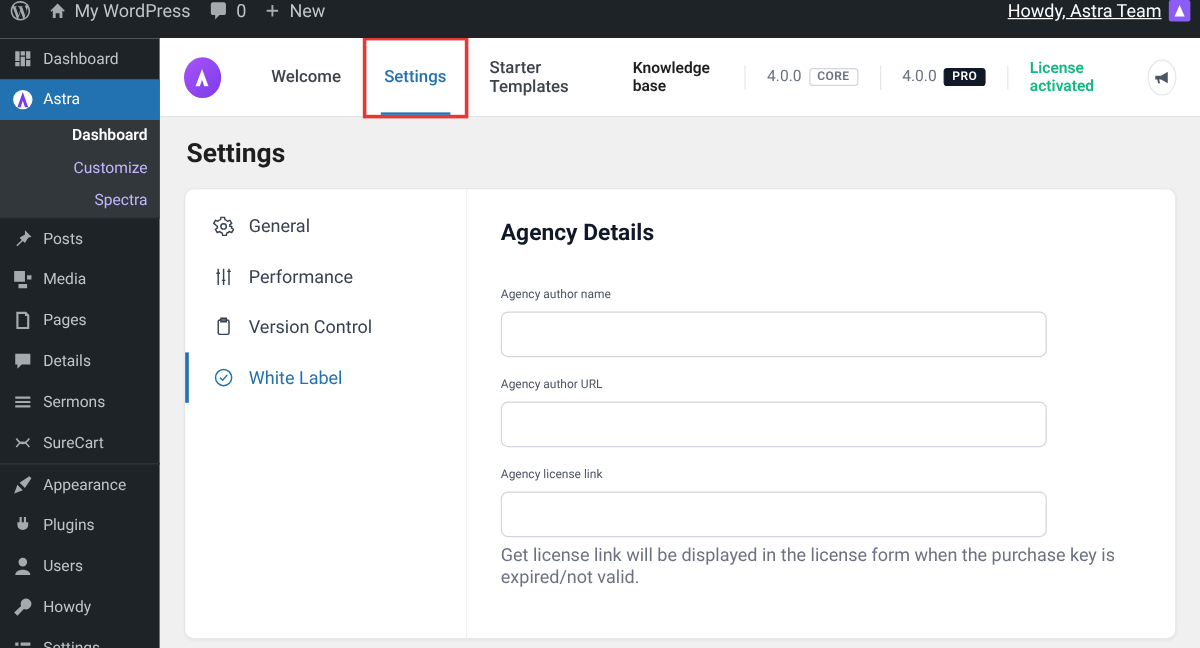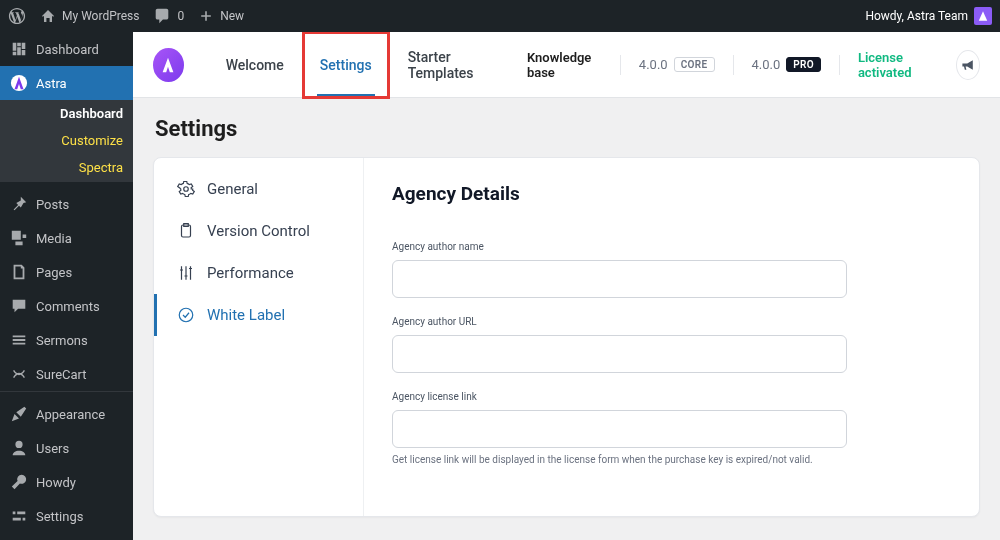--- a/index.html
+++ b/index.html
@@ -1,34 +1,34 @@
 <!DOCTYPE html>
 <html><head>
 <meta charset="utf-8">
 <style>
   * { box-sizing: border-box; margin: 0; padding: 0; }
   body { font-family: -apple-system, BlinkMacSystemFont, "Segoe UI", Roboto, sans-serif; font-size: 13px; color: #1e1e1e; background: #f0f0f1; width: 1000px; height: 540px; overflow: hidden; }
   
   
-  .adminbar { background: #1d2327; color: #c3c4c7; height: 32px; display: flex; align-items: center; justify-content: space-between; font-size: 12px; padding: 0 8px; }
+  .adminbar { background: #1d2327; color: #c3c4c7; height: 32px; display: flex; align-items: flex-start; justify-content: space-between; font-size: 15px; padding: 0 8px; }
   .adminbar .left, .adminbar .right { display: flex; align-items: center; gap: 14px; }
   .adminbar .item { display: flex; align-items: center; gap: 6px; color: #c3c4c7; cursor: pointer; }
   .adminbar svg { fill: #a7aaad; }
-  .adminbar .right .text { color: #fff; }
+  .adminbar .right .text { color: #fff; text-decoration: underline; }
   .avatar { width: 18px; height: 18px; background: #8b5cf6; border-radius: 2px; display:flex; align-items:center; justify-content:center; }
   .avatar svg { fill:#fff; }
 
   
   .layout { display: flex; height: calc(540px - 32px); }
   .sidemenu { width: 133px; background: #1d2327; color: #c3c4c7; font-size: 13px; display:flex; flex-direction:column;text-align:right; }
   .sidemenu .item { display:flex; align-items:center; gap:8px; padding: 8px 10px; cursor:pointer; }
   .sidemenu .item.active { background:#2271b1; color:#fff; position:relative; }
   .sidemenu .item.active::after { content:""; position:absolute; right:-8px; top:50%; margin-top:-8px; border:8px solid transparent; border-left-color:#2271b1; }
   .sidemenu .subgroup { background:#32373c; }
-  .sidemenu .sub { padding: 6px 10px 6px 14px; font-size:13px; color:#fde047; cursor:pointer; }
+  .sidemenu .sub { padding: 6px 10px 6px 14px; font-size:13px; color:#c4b5fd; cursor:pointer; }
   .sidemenu .sub.active { color:#fff; font-weight:600; }
   .sidemenu .sep { height:6px; background:#1d2327; border-top:1px solid #32373c; }
   .sidemenu svg { fill:#a7aaad; width:18px; height:18px; flex:none; }
   .sidemenu .item.active svg { fill:#fff; }
 
   
   .main { flex:1; background:#f0f0f1; overflow:auto; }
   .topbar { background:#fff; height:66px; display:flex; align-items:center; padding:0 20px; border-bottom:1px solid #e2e4e7; gap:0; }
   .brand-logo { width:34px; height:34px; border-radius:50%; background:linear-gradient(135deg,#a855f7,#7c3aed); display:flex; align-items:center; justify-content:center; margin-right:24px; }
   .brand-logo svg { fill:#fff; }
@@ -42,31 +42,31 @@
   .ver .badge { border:1px solid #d1d5db; border-radius:3px; padding:1px 6px; font-size:10px; font-weight:600; letter-spacing:.4px; }
   .ver .badge.pro { background:#111827; color:#fff; border-color:#111827; }
   .divider { width:1px; height:20px; background:#e5e7eb; }
   .license { color:#10b981; font-weight:600; }
   .announce { width:30px; height:30px; border:1px solid #e5e7eb; border-radius:50%; display:flex; align-items:center; justify-content:center; cursor:pointer; }
   .announce svg { fill:#4b5563; }
 
   .page-title { padding: 18px 22px 16px; font-size:22px; font-weight:700; color:#1e1e1e; }
 
   .panel { background:#fff; margin:0 20px 20px; border-radius:8px; border:1px solid #e5e7eb; display:flex; min-height:360px; box-shadow:0 1px 2px rgba(0,0,0,.04); }
-  .panel .side { width:210px; border-right:1px solid #eef0f2; padding:10px 0; }
+  .panel .side { width:235px; border-right:1px solid #eef0f2; padding:10px 0; }
   .panel .side .sitem { display:flex; align-items:center; gap:12px; padding:12px 20px; font-size:15px; color:#374151; cursor:pointer; border-left:3px solid transparent; }
   .panel .side .sitem.active { color:#2271b1; border-left-color:#2271b1; background:#fff; }
   .panel .side .sitem svg { width:18px; height:18px; fill:none; stroke:#374151; stroke-width:1.6; }
   .panel .side .sitem.active svg { stroke:#2271b1; }
   .panel .content { flex:1; padding:24px 28px; }
   .content h3 { font-size:19px; font-weight:700; margin-bottom:36px; color:#111827; }
   .field { margin-bottom:18px; }
   .field label { display:block; font-size:10px; color:#4b5563; margin-bottom:8px; }
   .field input { width:100%; max-width:455px; height:38px; border:1px solid #d1d5db; border-radius:6px; padding:0 10px; font-size:14px; }
-  .help { font-size:10px; color:#6b7280; margin-top:6px; max-width:520px; }
+  .help { font-size:15px; color:#6b7280; margin-top:6px; max-width:520px; }
 </style>
 </head>
 <body>
 
 <div class="adminbar">
   <div class="left">
     <span class="item">
       <svg width="18" height="18" viewBox="0 0 20 20">
           <path d="M10 1C5 1 1 5 1 10s4 9 9 9 9-4 9-9-4-9-9-9zm-7.5 9c0-1 .2-2 .6-2.9l3.6 9.8C4 15.6 2.5 13 2.5 10zm7.5 7.5c-.7 0-1.4-.1-2-.3l2.2-6.5 2.3 6.3c0 .1.1.1.1.2-.8.2-1.7.3-2.6.3zm1-11c.4 0 .8-.1.8-.1.4 0 .4-.6 0-.6 0 0-1.2.1-1.9.1-.7 0-1.9-.1-1.9-.1-.4 0-.4.6 0 .6 0 0 .4.1.8.1l1.1 3.1-1.6 4.8-2.7-7.9c.4 0 .8-.1.8-.1.4 0 .4-.6 0-.6 0 0-1.2.1-1.9.1h-.5C4.4 3.5 7 2.5 10 2.5c2.2 0 4.2.8 5.7 2.2h-.1c-.7 0-1.2.6-1.2 1.3 0 .6.3 1.1.7 1.7.3.5.6 1.1.6 2 0 .6-.2 1.4-.6 2.4l-.7 2.4-2.4-7zm2.7 10.1l2.3-6.6c.4-1.1.6-1.9.6-2.7 0-.3 0-.5-.1-.8.6 1.1 1 2.4 1 3.8.1 2.7-1.5 5.3-3.8 6.3z"></path>
         </svg>
@@ -138,40 +138,46 @@
     <div class="item">
         <svg viewBox="0 0 20 20">
           <path d="M4 2h9l3 3v13H4zM6 4v12h8V6h-2V4z"></path>
         </svg>
         <span>Pages</span>
       </div>
     <div class="item">
         <svg viewBox="0 0 20 20">
           <path d="M3 3h14v10H9l-4 4v-4H3z"></path>
         </svg>
-        <span>Comments</span>
+        <span>Details</span>
       </div>
     <div class="item">
         <svg viewBox="0 0 20 20">
           <path d="M3 6h14M3 10h14M3 14h14" stroke="#a7aaad" stroke-width="2"></path>
         </svg>
         <span>Sermons</span>
       </div>
     <div class="item">
         <svg viewBox="0 0 20 20">
           <path d="M4 6c4 6 8 6 12 0M4 14c4-6 8-6 12 0" stroke="#a7aaad" stroke-width="1.6" fill="none"></path>
         </svg>
         <span>SureCart</span>
       </div>
     <div class="sep"></div>
     <div class="item">
         <svg viewBox="0 0 20 20">
           <path d="M2 18l3-8 5 5-8 3zm5-10l9-6 2 2-6 9z"></path>
         </svg>
         <span>Appearance</span>
+      </div>
+    <div class="item">
+        <svg viewBox="0 0 20 20">
+          <path d="M7 2v5H5v2c0 3 2 5 5 5s5-2 5-5V7h-2V2h-2v5H9V2z"></path>
+        </svg>
+        <span>Plugins</span>
       </div>
     <div class="item">
         <svg viewBox="0 0 20 20">
           <path d="M10 10a4 4 0 100-8 4 4 0 000 8zm-7 8c0-3 3-5 7-5s7 2 7 5z"></path>
         </svg>
         <span>Users</span>
       </div>
     <div class="item">
         <svg viewBox="0 0 20 20">
           <path d="M13 2a5 5 0 00-4.6 7L2 15l3 3 6-6.4A5 5 0 1013 2z"></path>
@@ -225,30 +231,30 @@
       <div class="side">
         <div class="sitem">
           <svg viewBox="0 0 24 24">
               <circle cx="12" cy="12" r="3"></circle>
               <path d="M19 12a7 7 0 00-.2-1.7l2.2-1.7-2-3.4-2.6 1a7 7 0 00-2.9-1.7L13 2h-4l-.5 2.5a7 7 0 00-2.9 1.7l-2.6-1-2 3.4 2.2 1.7A7 7 0 005 12c0 .6.1 1.1.2 1.7L3 15.4l2 3.4 2.6-1a7 7 0 002.9 1.7L11 22h4l.5-2.5a7 7 0 002.9-1.7l2.6 1 2-3.4-2.2-1.7c.1-.6.2-1.1.2-1.7z"></path>
             </svg>
           <span>General</span>
         </div>
         <div class="sitem">
           <svg viewBox="0 0 24 24">
+              <path d="M6 3v18M12 3v18M18 3v18M4 8h4M10 16h4M16 6h4"></path>
+            </svg>
+          <span>Performance</span>
+        </div>
+        <div class="sitem">
+          <svg viewBox="0 0 24 24">
               <rect x="6" y="4" width="12" height="16" rx="2"></rect>
               <path d="M9 2h6v4H9z"></path>
             </svg>
           <span>Version Control</span>
-        </div>
-        <div class="sitem">
-          <svg viewBox="0 0 24 24">
-              <path d="M6 3v18M12 3v18M18 3v18M4 8h4M10 16h4M16 6h4"></path>
-            </svg>
-          <span>Performance</span>
         </div>
         <div class="sitem active">
           <svg viewBox="0 0 24 24">
               <circle cx="12" cy="12" r="9"></circle>
               <path d="M8 12l3 3 5-6"></path>
             </svg>
           <span>White Label</span>
         </div>
       </div>
       <div class="content">

